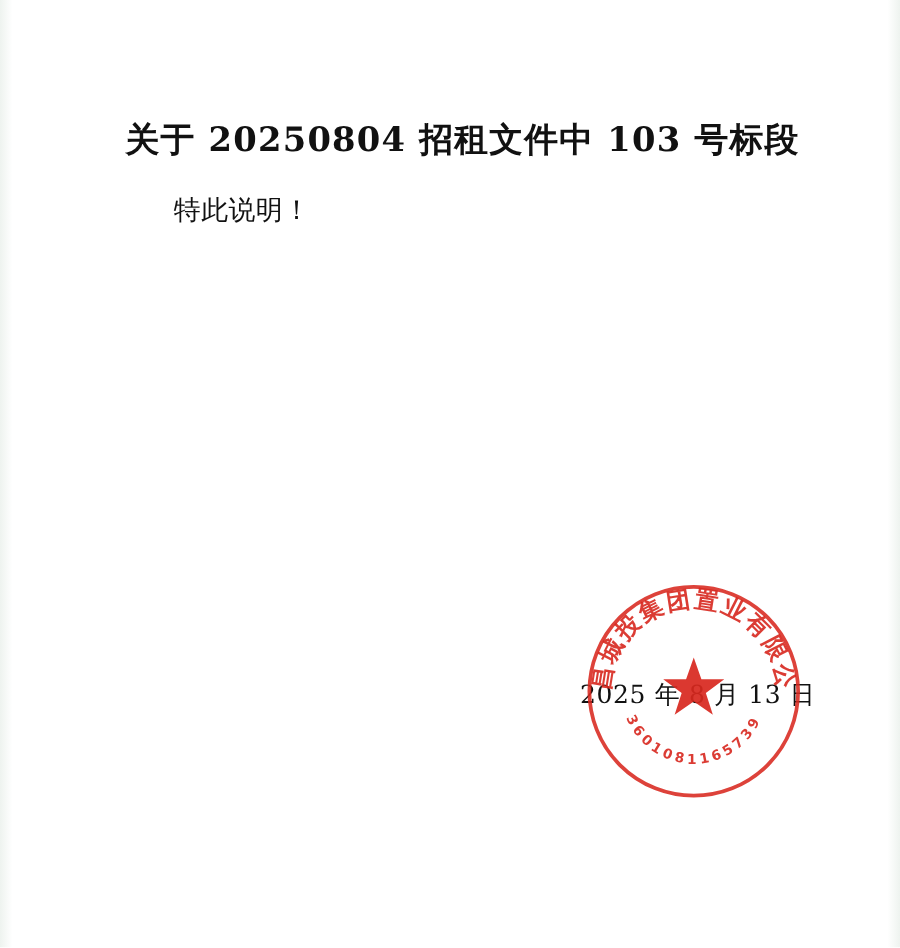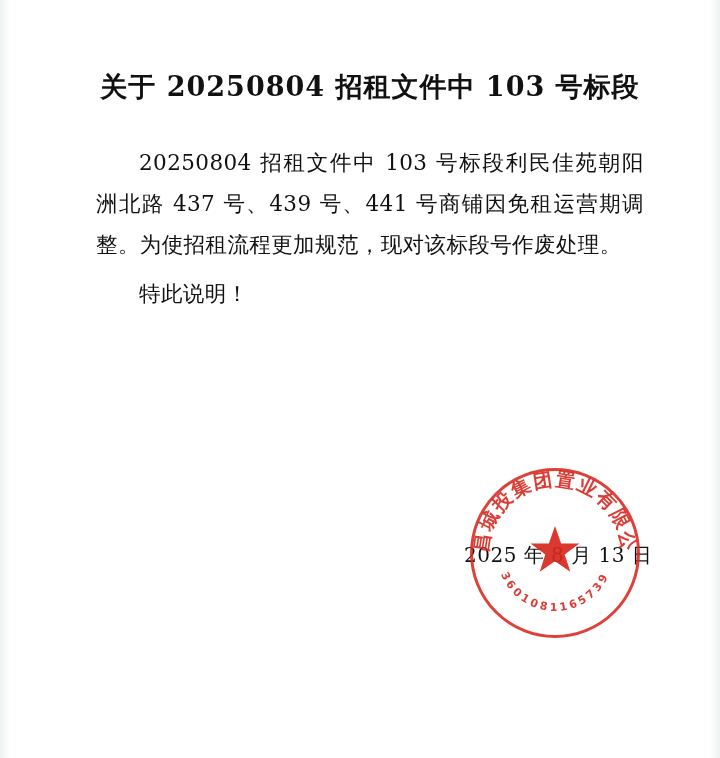--- a/index.html
+++ b/index.html
@@ -42,21 +42,21 @@
 
   .title {
     text-align: center;
     font-weight: bold;
     font-size: 27px;
     line-height: 54px;
     letter-spacing: 1px;
     color: #111111;
     margin: 0;
   }
-  .title-line-1 { padding-top: 60px; }
+  .title-line-1 { padding-top: 86px; }
   .title-line-2 { }
 
   .para {
     font-size: 21.5px;
     line-height: 41px;
     color: #111111;
     text-align: justify;
     text-justify: inter-ideograph;
     margin: 0;
     letter-spacing: 0.4px;
@@ -125,21 +125,20 @@
 <div class="page">
 
   <div class="edge-left"></div>
   <div class="edge-right"></div>
 
   <div class="doc-body">
 
     <h1 class="title title-line-1">关于 20250804 招租文件中 103 号标段</h1>
 
 
-    <p class="para para-main">20250804 招租文件中 103 号标段利民佳苑朝阳洲北路 437 号、439 号、441 号商铺因免租运营期调整。为使招租流程更加规范，现对该标段号作废处理。</p>
 
     <p class="para para-note">特此说明！</p>
   </div>
 
   <div class="date-line">2025 年 8 月 13 日</div>
 
   <div class="seal">
     <div class="seal-ring"></div>
 
     <svg class="seal-arc" viewBox="0 0 170 170">

